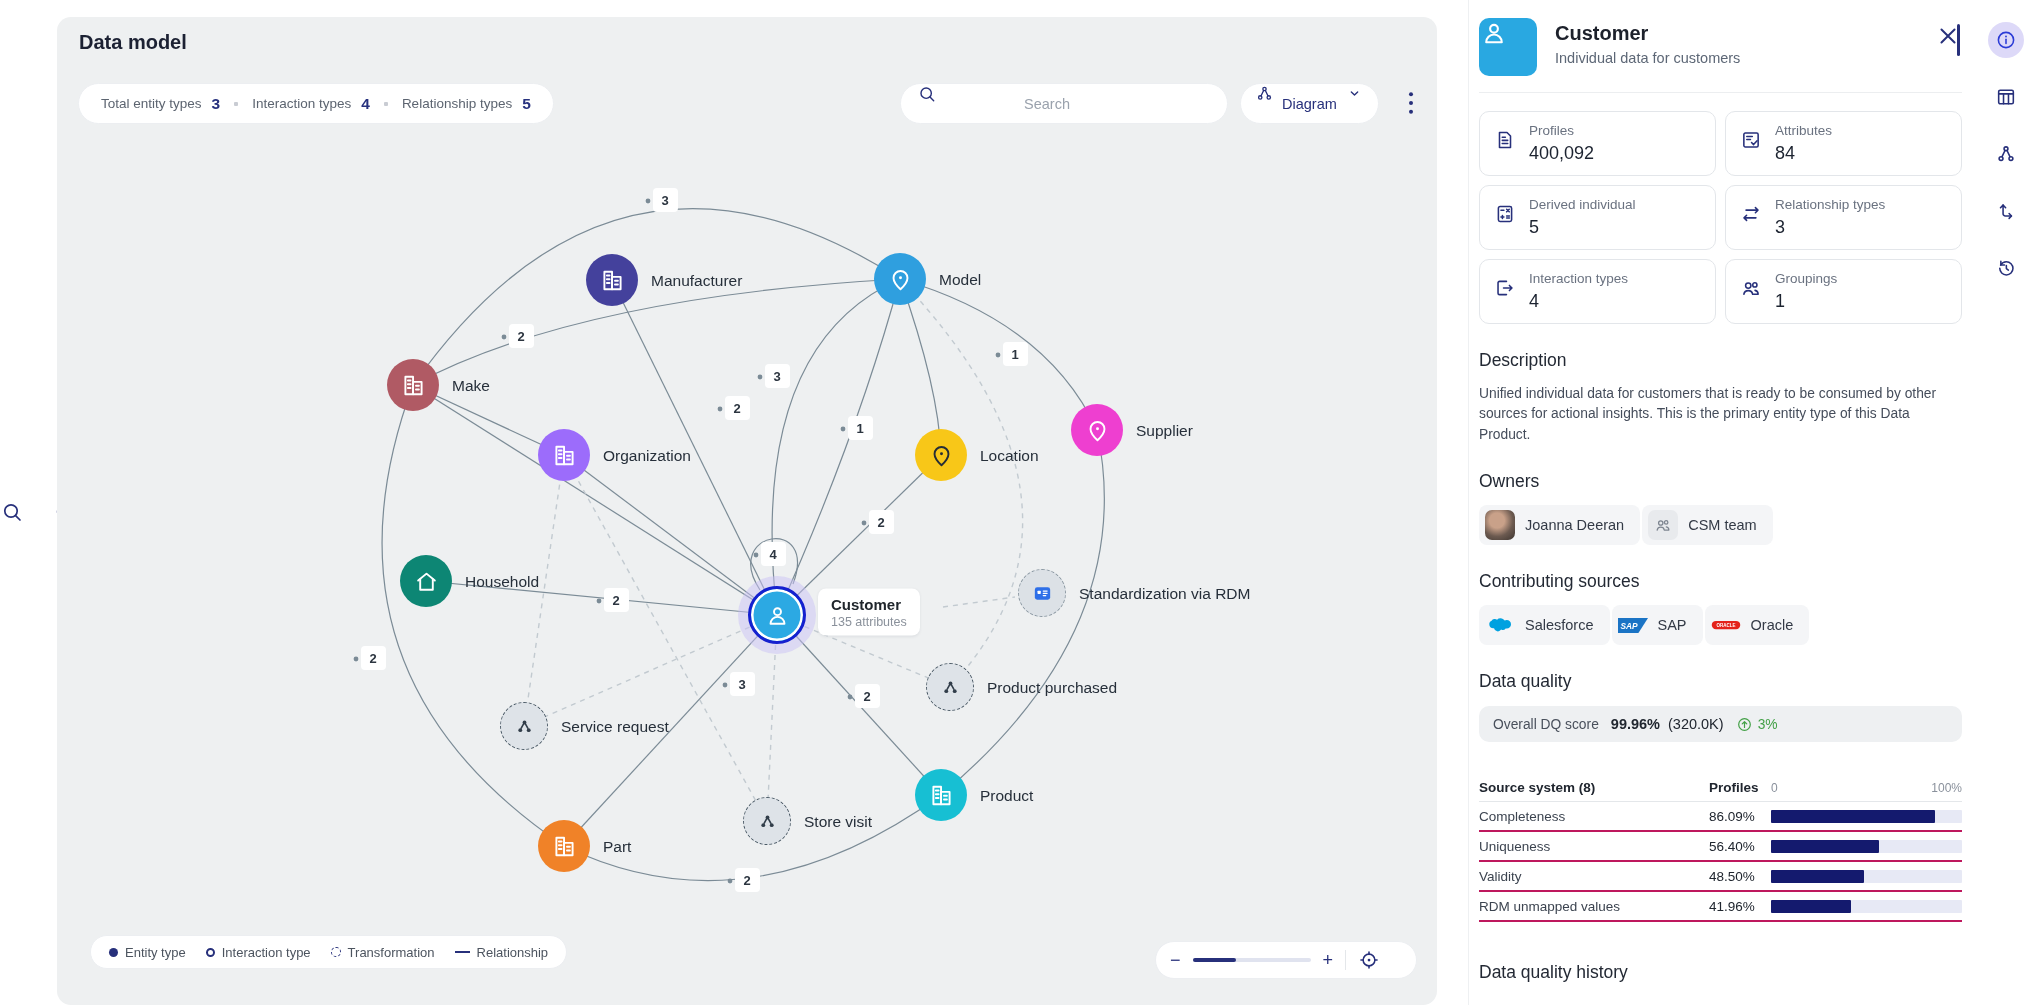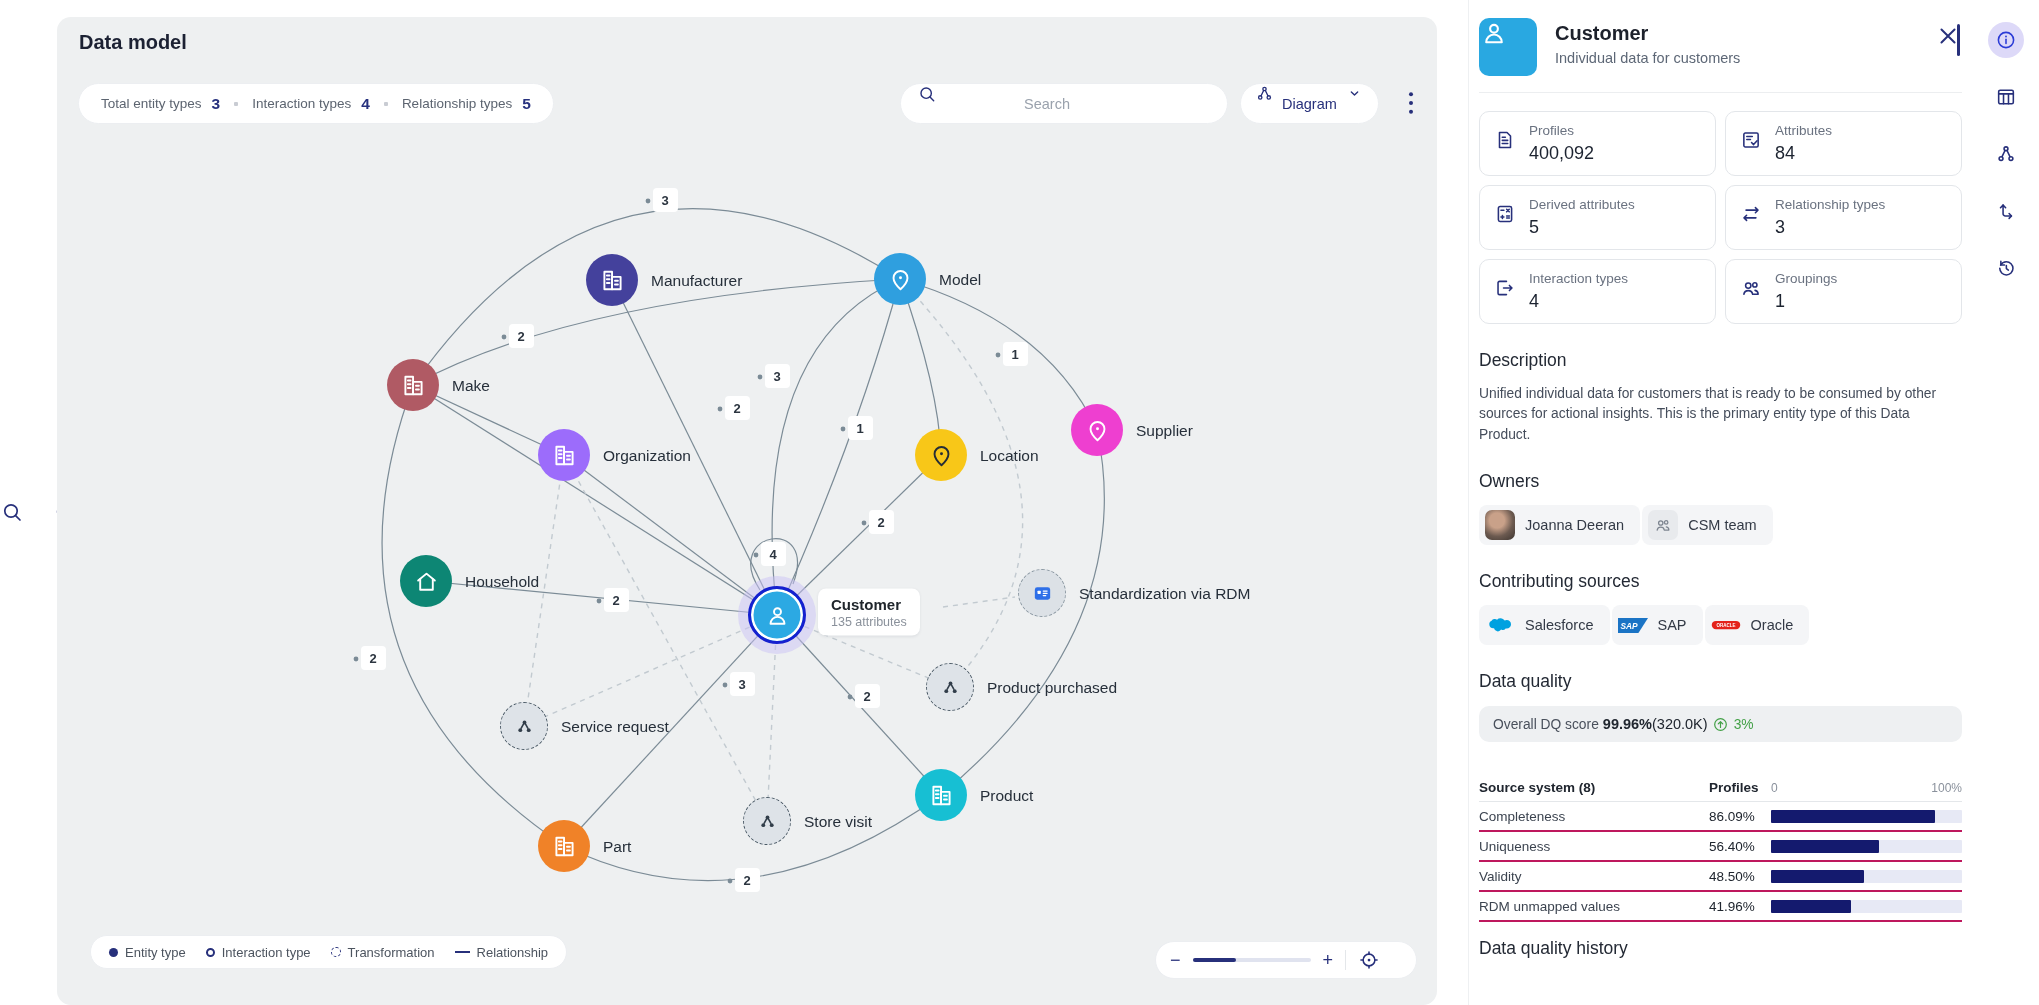--- a/index.html
+++ b/index.html
@@ -90,38 +90,38 @@
   #owners-h, #sources-h { margin-top:26px; }
   .chip-row { display:flex; gap:2px; margin-top:13px; }
   .chip { display:flex; align-items:center; gap:10px; background:#f4f5f7; border-radius:8px; padding:5px 16px 5px 6px;
     font-size:14.5px; color:#333a46; cursor:default; }
   .chip-avatar { width:30px; height:30px; border-radius:7px;
     background:radial-gradient(circle at 40% 35%, #c9a189 0 28%, #6c5a50 60%, #3c342f 100%); }
   .chip-iconbox { width:30px; height:30px; border-radius:7px; background:#e8eaed; display:flex; align-items:center; justify-content:center; color:#7d8590; }
   .chip-iconbox svg { width:18px; height:18px; }
   .chip-logo { width:30px; height:30px; display:flex; align-items:center; justify-content:center; }
   #dq-h { margin-top:26px; }
-  #dq-bar { margin-top:14px; background:#eef0f2; border-radius:10px; height:36px; display:flex; align-items:center; padding:0 14px; }
+  #dq-bar { margin-top:14px; background:#eef0f2; border-radius:10px; height:36px; display:flex; align-items:center; gap:8px; padding:0 14px; }
   #dq-label { font-size:13.8px; color:#49505c; margin-right:4px; }
   #dq-score { font-size:14.5px; font-weight:700; color:#20262f; }
   #dq-count { font-size:14.5px; color:#20262f; }
   #dq-trend { display:flex; align-items:center; gap:5px; margin-left:4px; }
   #dq-trend svg { width:17px; height:17px; color:#43a047; }
   #dq-trend-val { font-size:13.8px; color:#43a047; }
   #src-table { margin-top:26px; }
   .srow { display:flex; align-items:center; height:30px; border-bottom:2px solid #be185d; }
   .srow.head { height:34px; border-bottom:1px solid #e4e7ea; align-items:flex-end; padding-bottom:6px; }
   .sc1 { width:230px; font-size:13.5px; color:#3c4450; }
   .head .sc1, .head .sc2 { font-weight:700; color:#20262f; }
   .sc2 { width:62px; font-size:13.5px; color:#20262f; font-weight:500; }
   .sc3 { flex:1; position:relative; }
   .scale { display:flex; justify-content:space-between; font-size:12px; color:#8a919c; font-weight:400; }
   .bar-track { height:13px; background:#e7e9f5; border-radius:1px; }
   .bar-fill { height:13px; background:#141a6e; border-radius:1px; }
-  #hist-h { margin-top:16px; }
+  #hist-h { margin-top:40px; }
   #hist-chart { position:relative; margin-top:16px; height:60px; }
 
   
   #right-strip { position:absolute; left:1973px; top:0; width:66px; height:1005px; background:#fff;
     display:flex; flex-direction:column; align-items:center; padding-top:22px; gap:21px; }
   .strip-item { position:relative; width:36px; height:36px; border-radius:50%; display:flex; align-items:center;
     justify-content:center; color:#27307b; cursor:pointer; }
   .strip-item svg { width:22px; height:22px; }
   .strip-item.active { background:#ddd9f8; color:#2b3bd6; }
   .strip-item.active::before { content:""; position:absolute; left:-31px; top:2px; width:3px; height:32px;
@@ -661,21 +661,21 @@
           <span style="width:22px;height:22px;display:flex;color:#27307b;flex:0 0 22px;margin-top:3px">
             <svg viewBox="0 0 24 24" fill="none" stroke="currentColor" stroke-width="1.7" stroke-linecap="round" stroke-linejoin="round" width="100%" height="100%">
               <rect x="4.8" y="3.8" width="14.4" height="16.4" rx="1.8"></rect>
               <path d="M7.6 8h3.2"></path>
               <path d="M13.8 6.8l2.8 2.8M16.6 6.8l-2.8 2.8"></path>
               <path d="M9.2 13.6v3.2M7.6 15.2h3.2"></path>
               <path d="M13.8 14.2h3M13.8 16.4h3"></path>
             </svg>
           </span>
     <span>
-            <div class="card-label">Derived attributes</div>
+            <div class="card-label">Derived individual</div>
     <div class="card-value">5</div>
           </span>
         </div>
         <div class="card">
           <span style="width:22px;height:22px;display:flex;color:#27307b;flex:0 0 22px;margin-top:3px">
             <svg viewBox="0 0 24 24" fill="none" stroke="currentColor" stroke-width="1.7" stroke-linecap="round" stroke-linejoin="round" width="100%" height="100%">
               <path d="M6.6 7.8h13M16.8 5l2.8 2.8-2.8 2.8"></path>
               <path d="M17.4 16.2h-13M7.2 13.4l-2.8 2.8 2.8 2.8"></path>
             </svg>
           </span>

